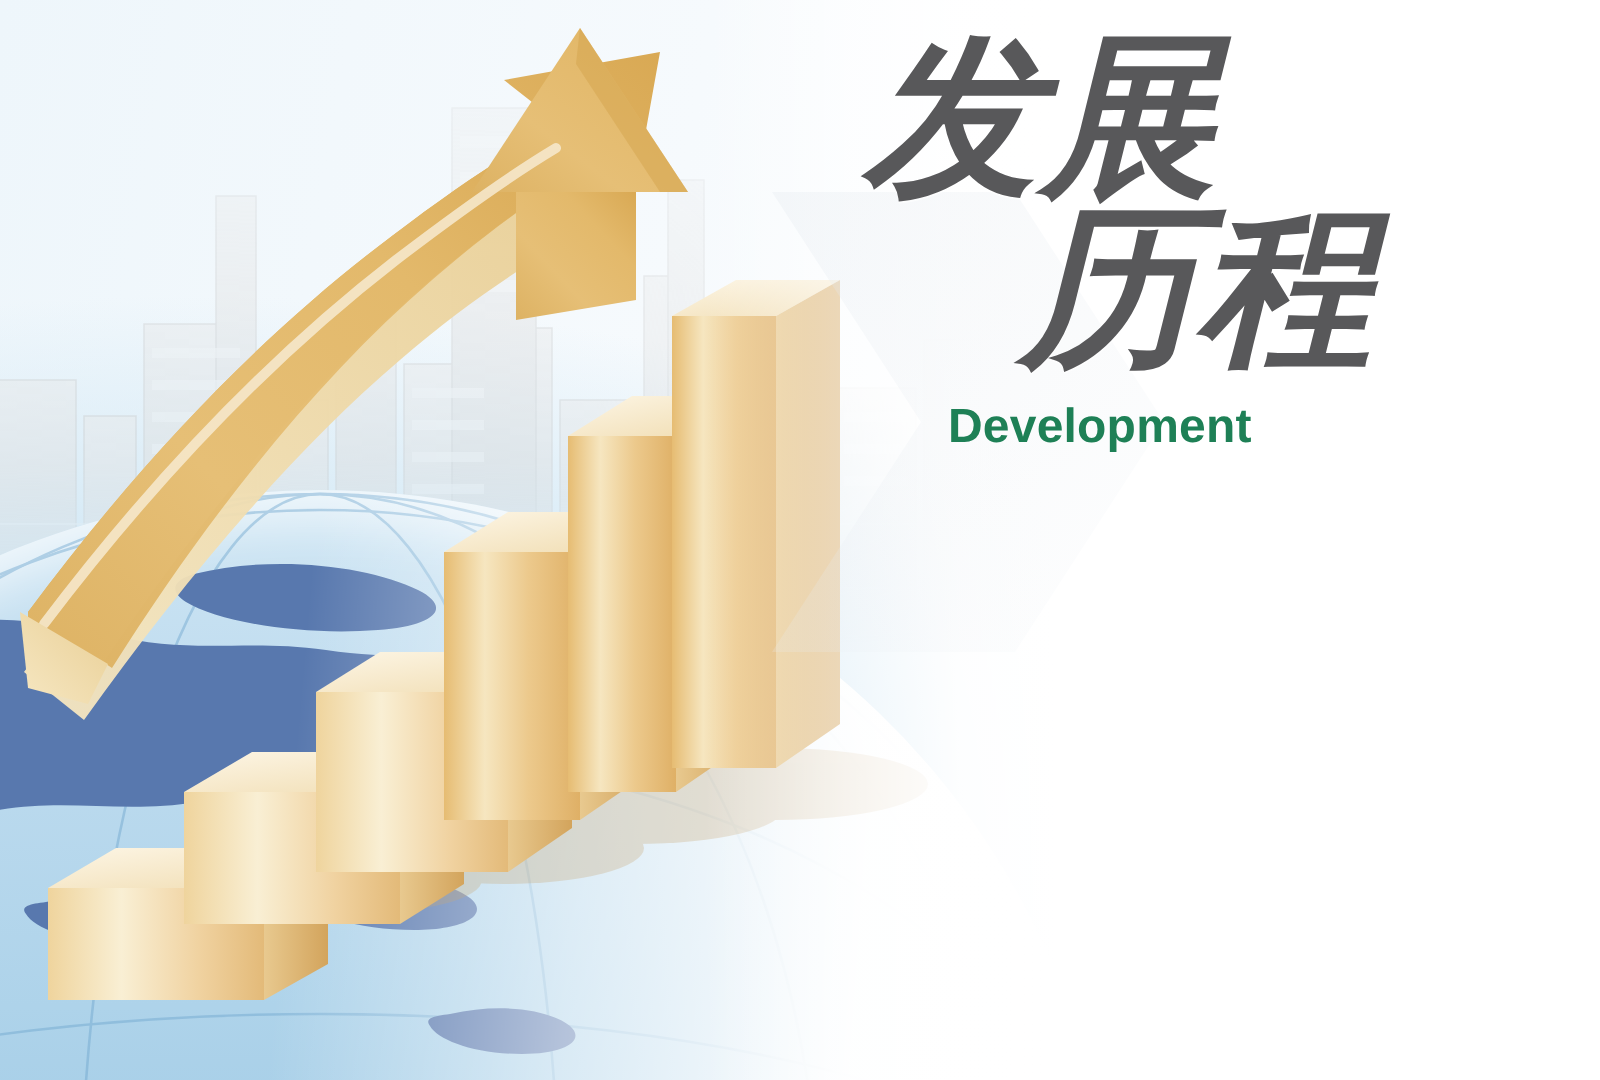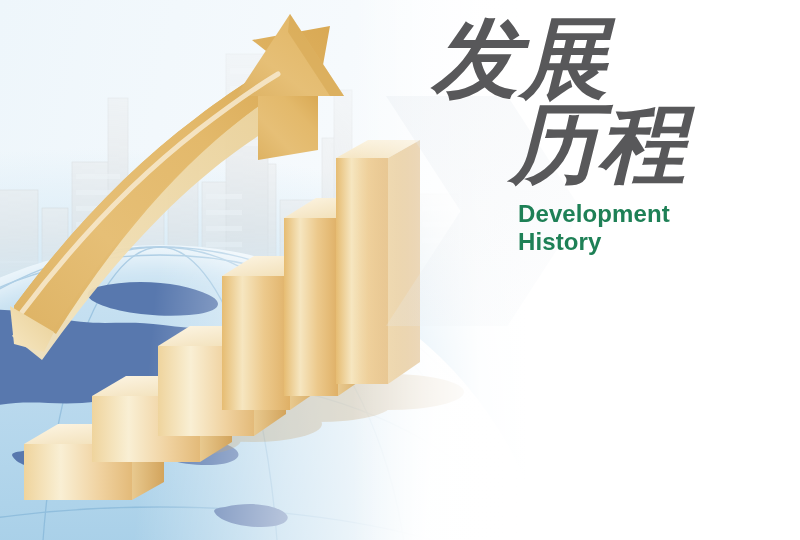--- a/index.html
+++ b/index.html
@@ -73,21 +73,21 @@
     line-height:.92;
     letter-spacing:.02em;
     font-family:"DejaVu Serif",serif;
     font-weight:700;
     font-style:italic;
     text-shadow:0 1px 0 rgba(255,255,255,.6);
   }
   .callig .l1{display:block;font-size:88px;margin-left:2px;}
   .callig .l2{display:block;font-size:88px;margin-left:80px;margin-top:4px;}
   .en{
-    margin-top:16px;margin-left:88px;
+    margin-top:16px;margin-left:44px;
     color:#1e8056;
     font-family:"Liberation Sans",sans-serif;
     font-weight:700;
     font-size:24px;
     line-height:1.18;
     letter-spacing:.1px;
   }
   .en span{display:block;}
 </style>
 </head>
@@ -341,17 +341,16 @@
 
   <div class="chevron"></div>
 
   <div class="textblock">
     <div class="callig">
       <span class="l1">发展</span>
       <span class="l2">历程</span>
     </div>
     <div class="en">
       <span>Development</span>
-      <span>History</span>
     </div>
   </div>
 
 </div>
 
 </body></html>

